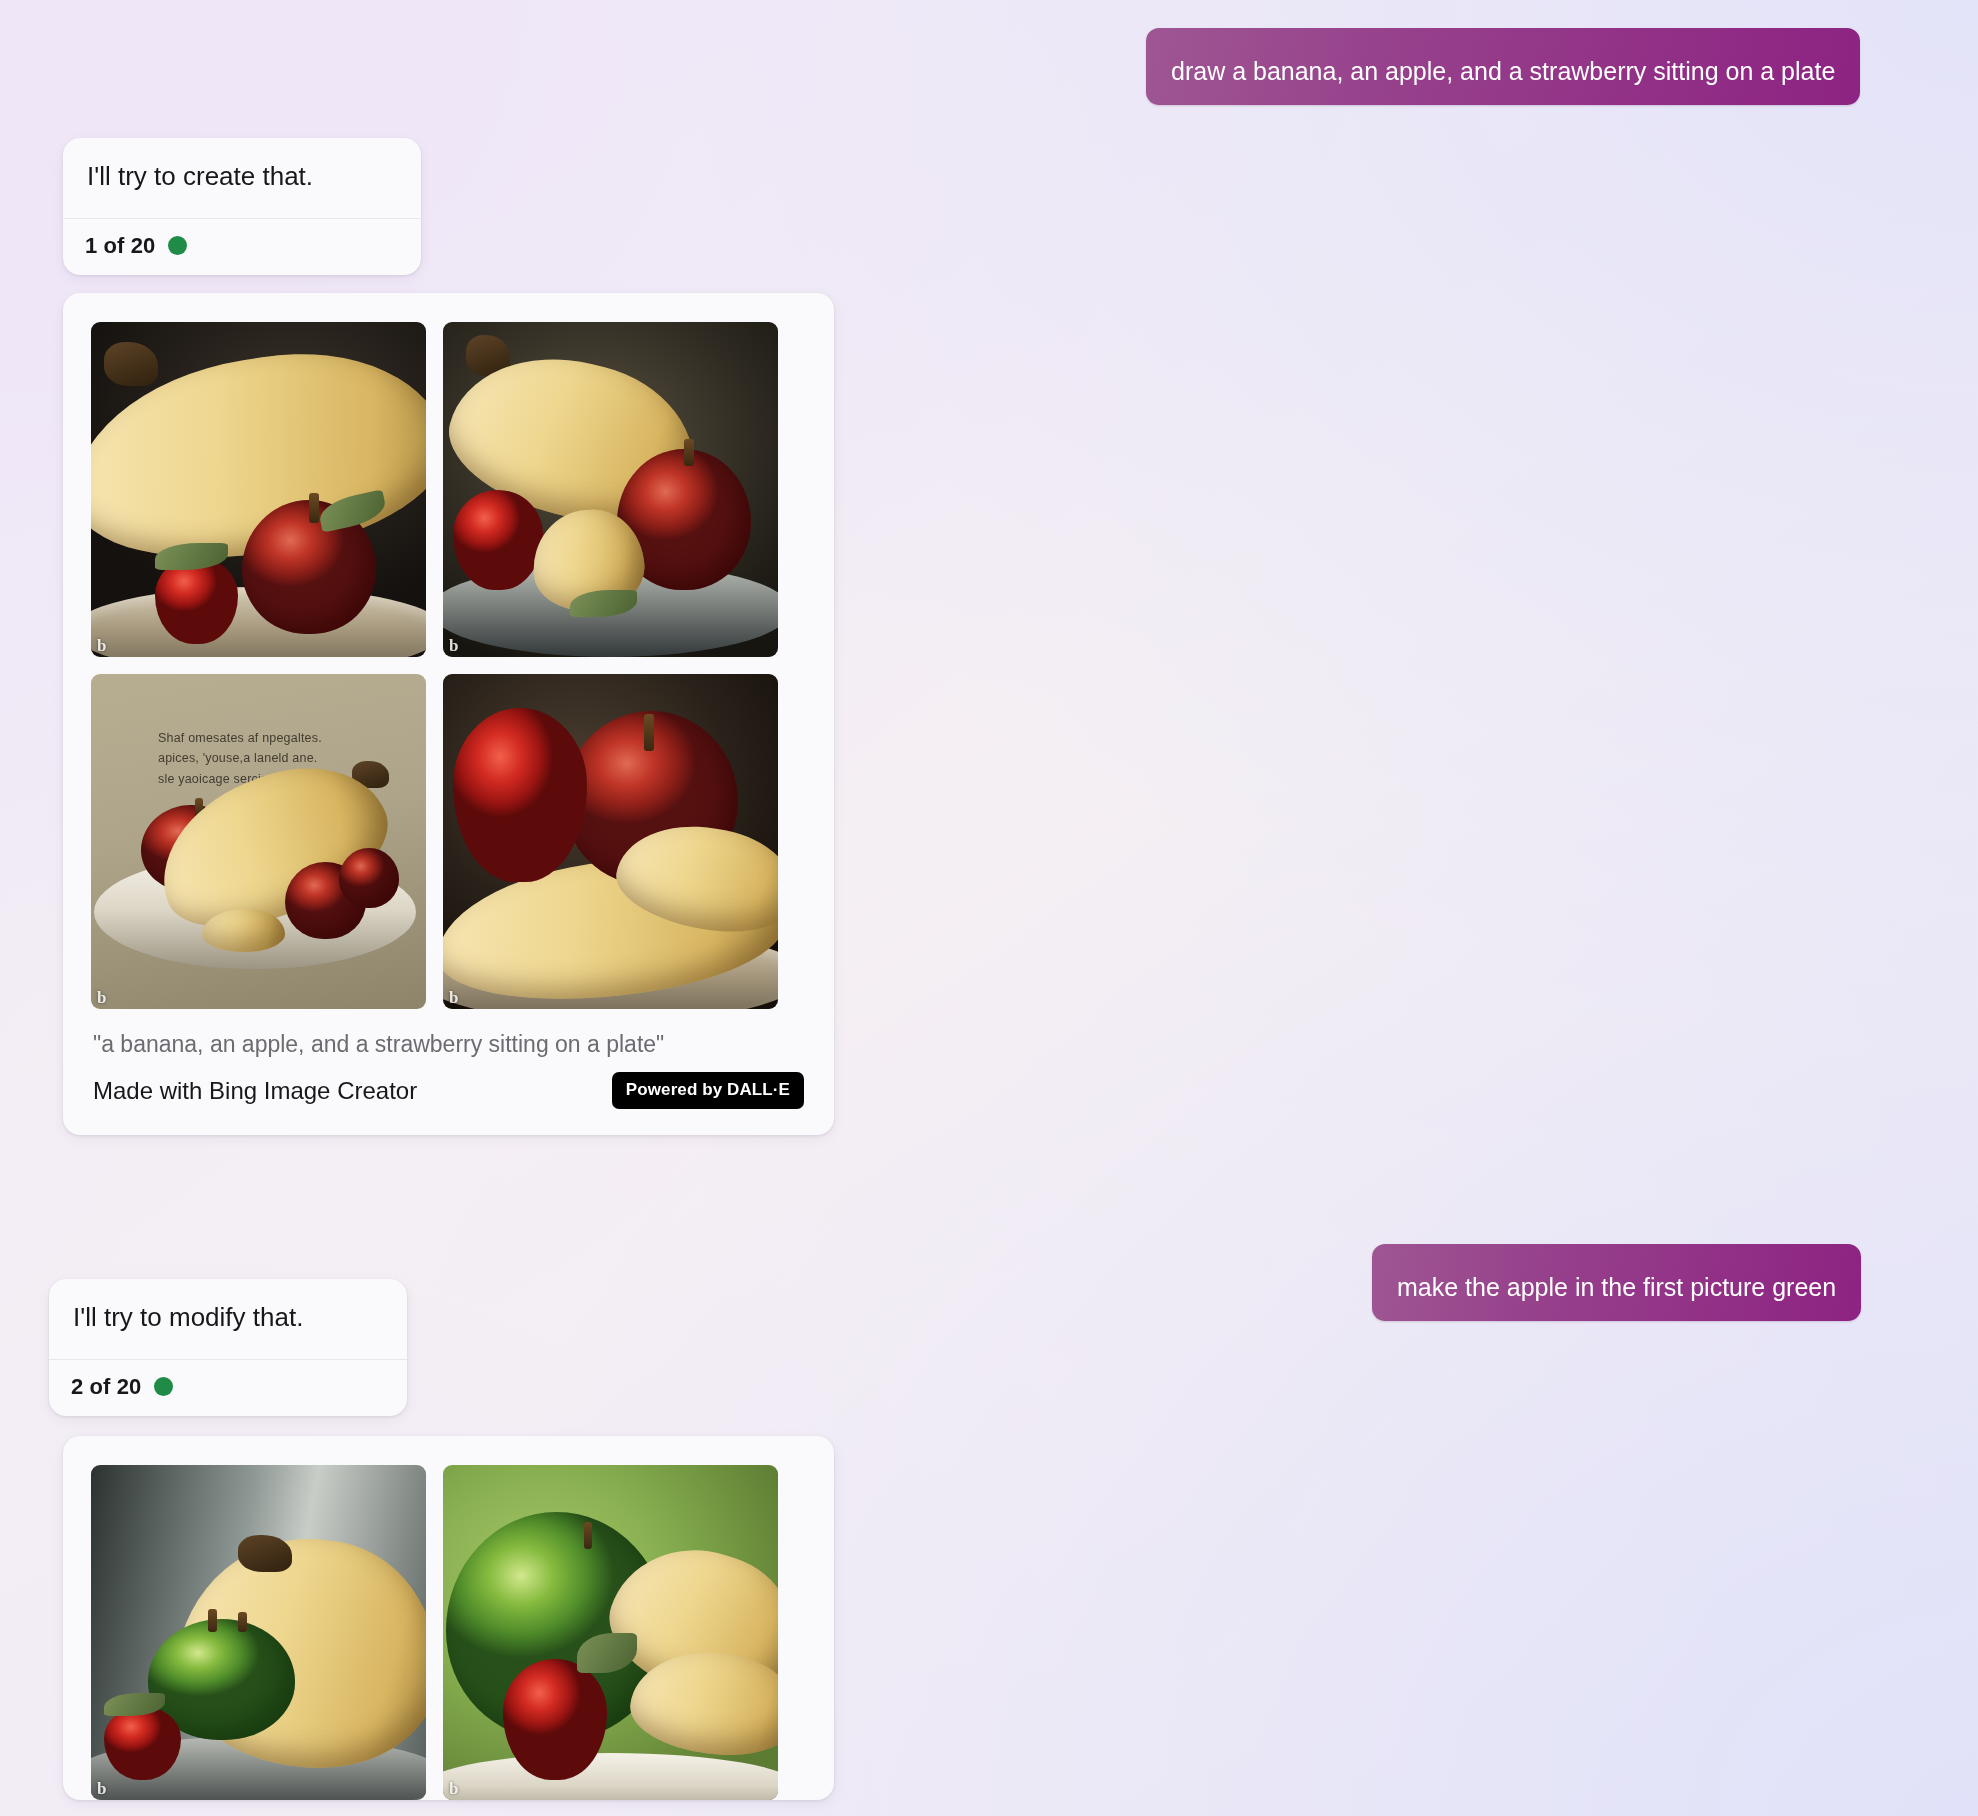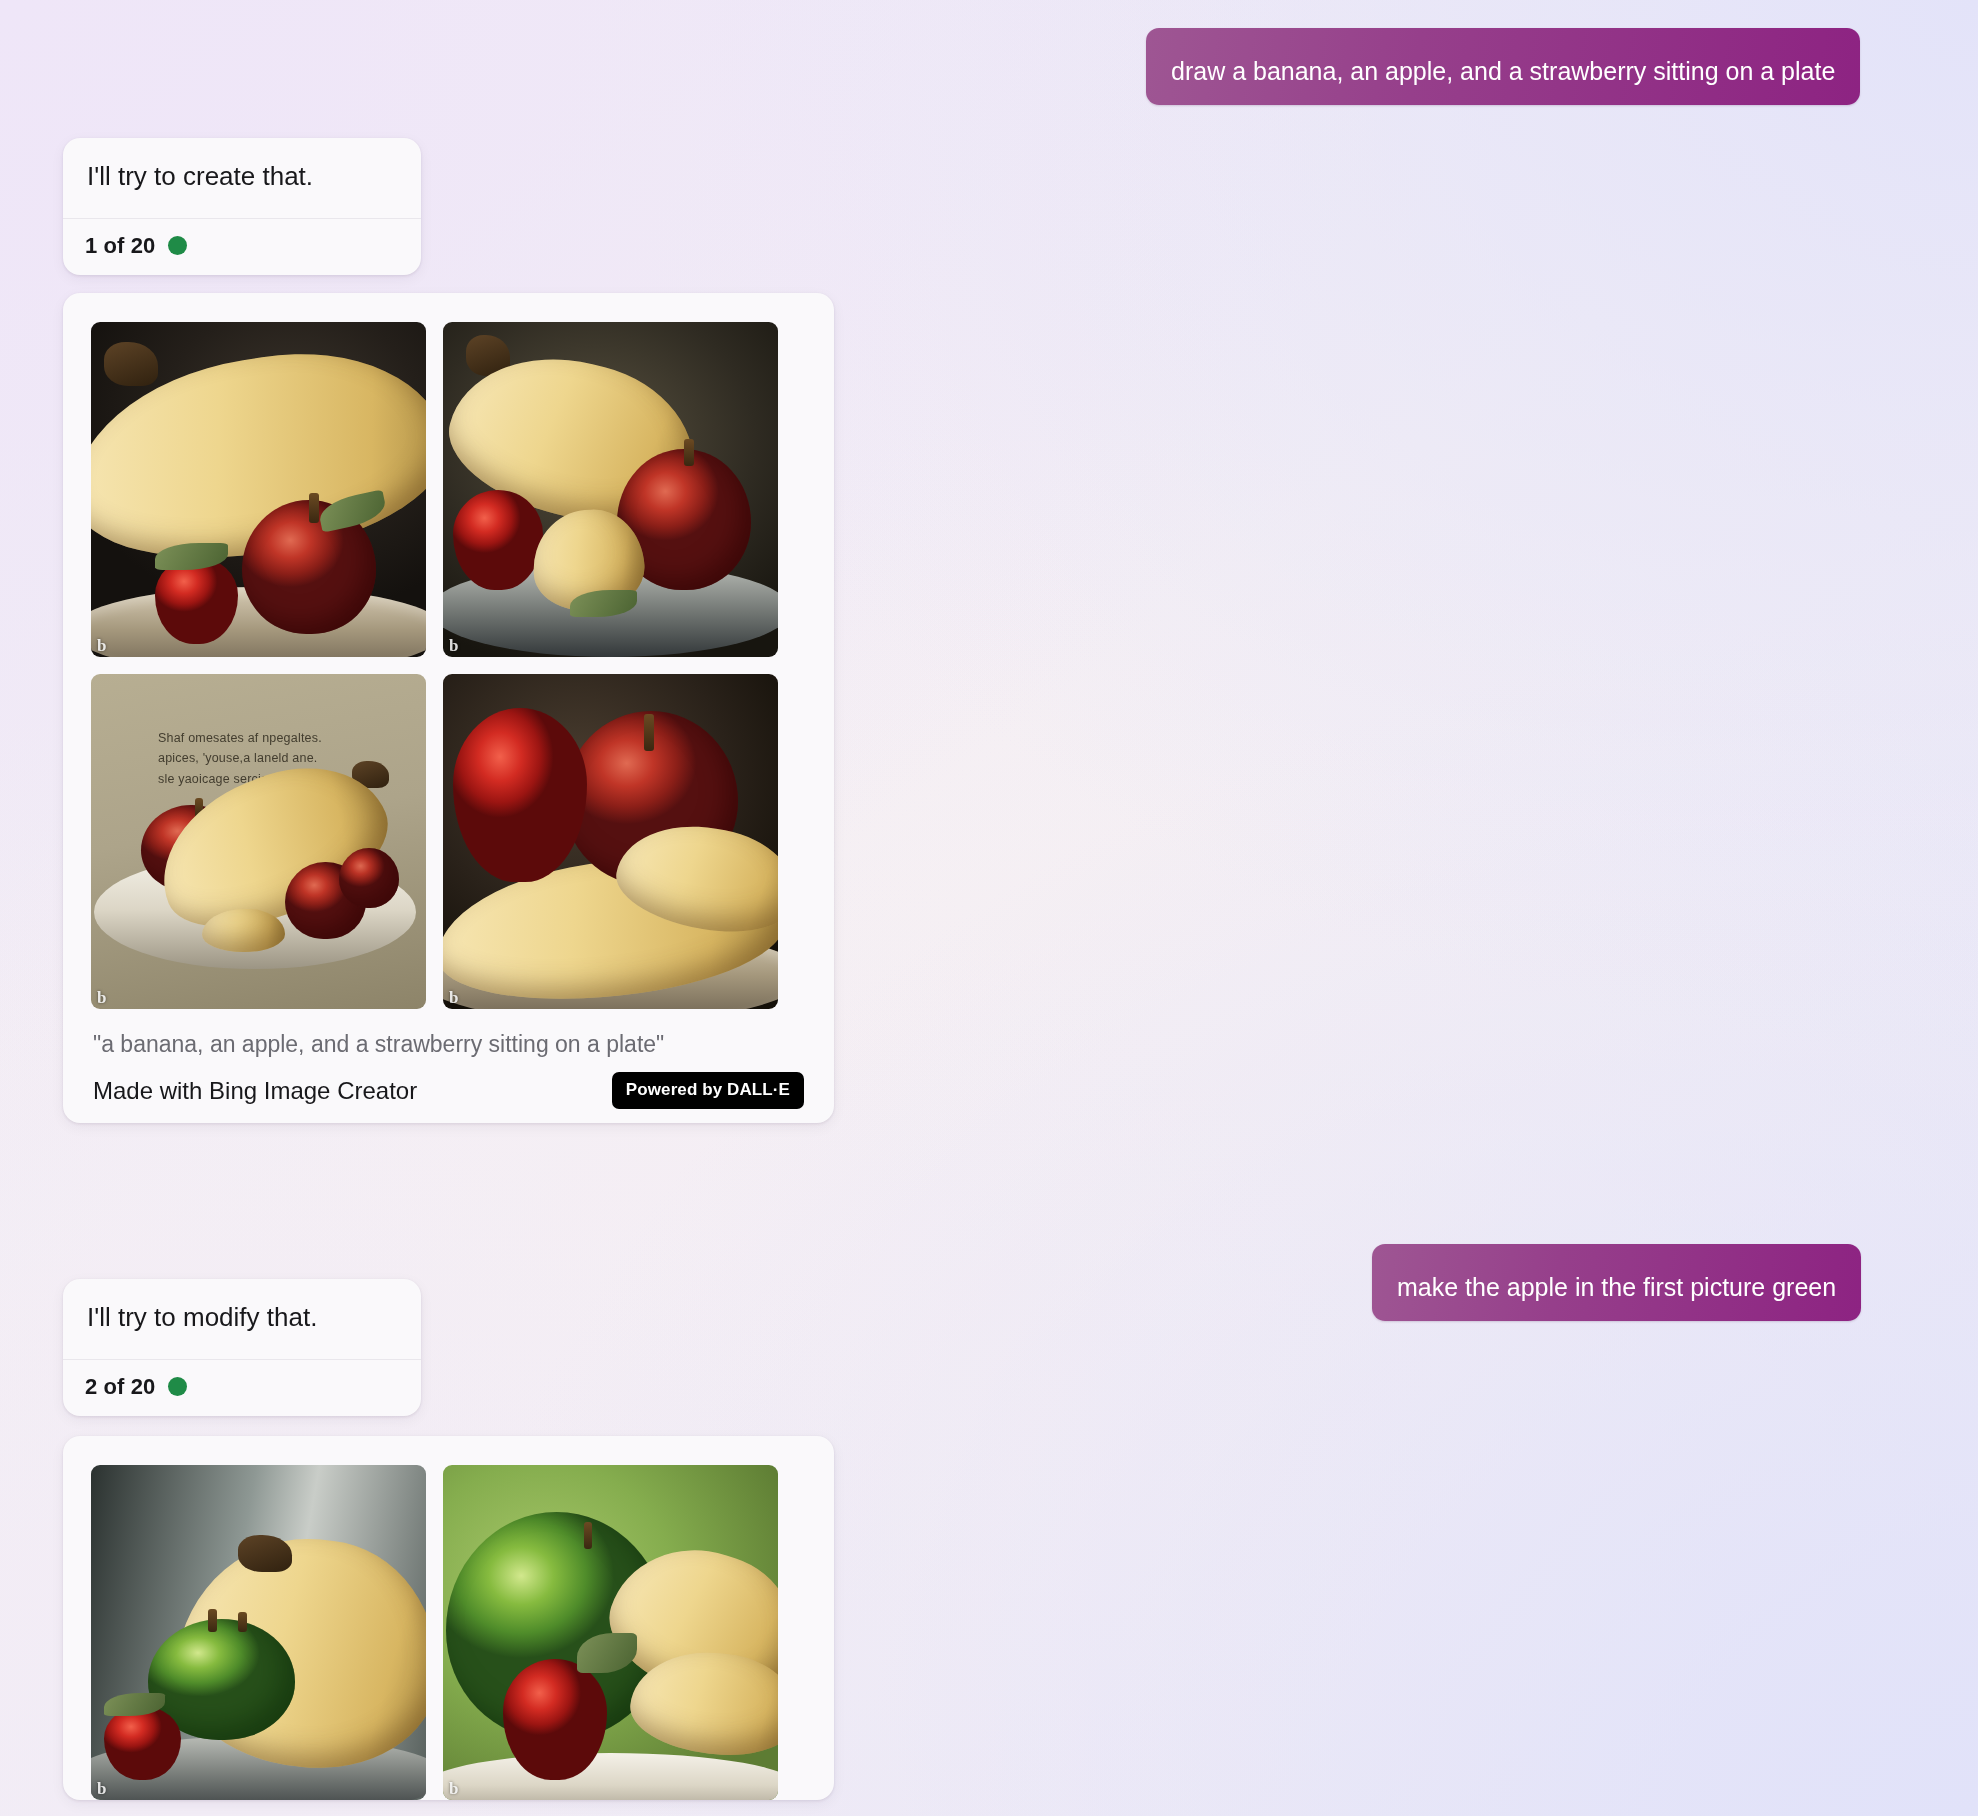--- a/index.html
+++ b/index.html
@@ -229,21 +229,21 @@
   }
   .caption-prompt {
     font-size: 23px;
     color: #6b6b72;
     line-height: 1.35;
   }
   .caption-footer {
     display: flex;
     align-items: center;
     justify-content: space-between;
-    padding: 12px 0 14px 0;
+    padding: 12px 0 26px 0;
   }
   .made-with {
     font-size: 24px;
     color: #18181b;
   }
   .dalle-badge {
     background: #000000;
     color: #ffffff;
     font-size: 17px;
     font-weight: bold;
@@ -345,21 +345,21 @@
           <span class="dalle-badge">Powered by DALL·E</span>
         </div>
       </div>
     </div>
   </div>
 
   <div class="turn" style="left:1372px; top:1244px;">
     <div class="user-bubble">make the apple in the first picture green</div>
   </div>
 
-  <div class="turn" style="left:63px; top:1279px; width:358px;">
+  <div class="turn" style="left:49px; top:1279px; width:358px;">
     <div class="assistant-card">
       <div class="card-text-row">I'll try to modify that.</div>
       <div class="card-divider"></div>
       <div class="card-footer-row">
         <span class="counter-label">2 of 20</span>
         <span class="status-dot"></span>
       </div>
     </div>
   </div>
 

